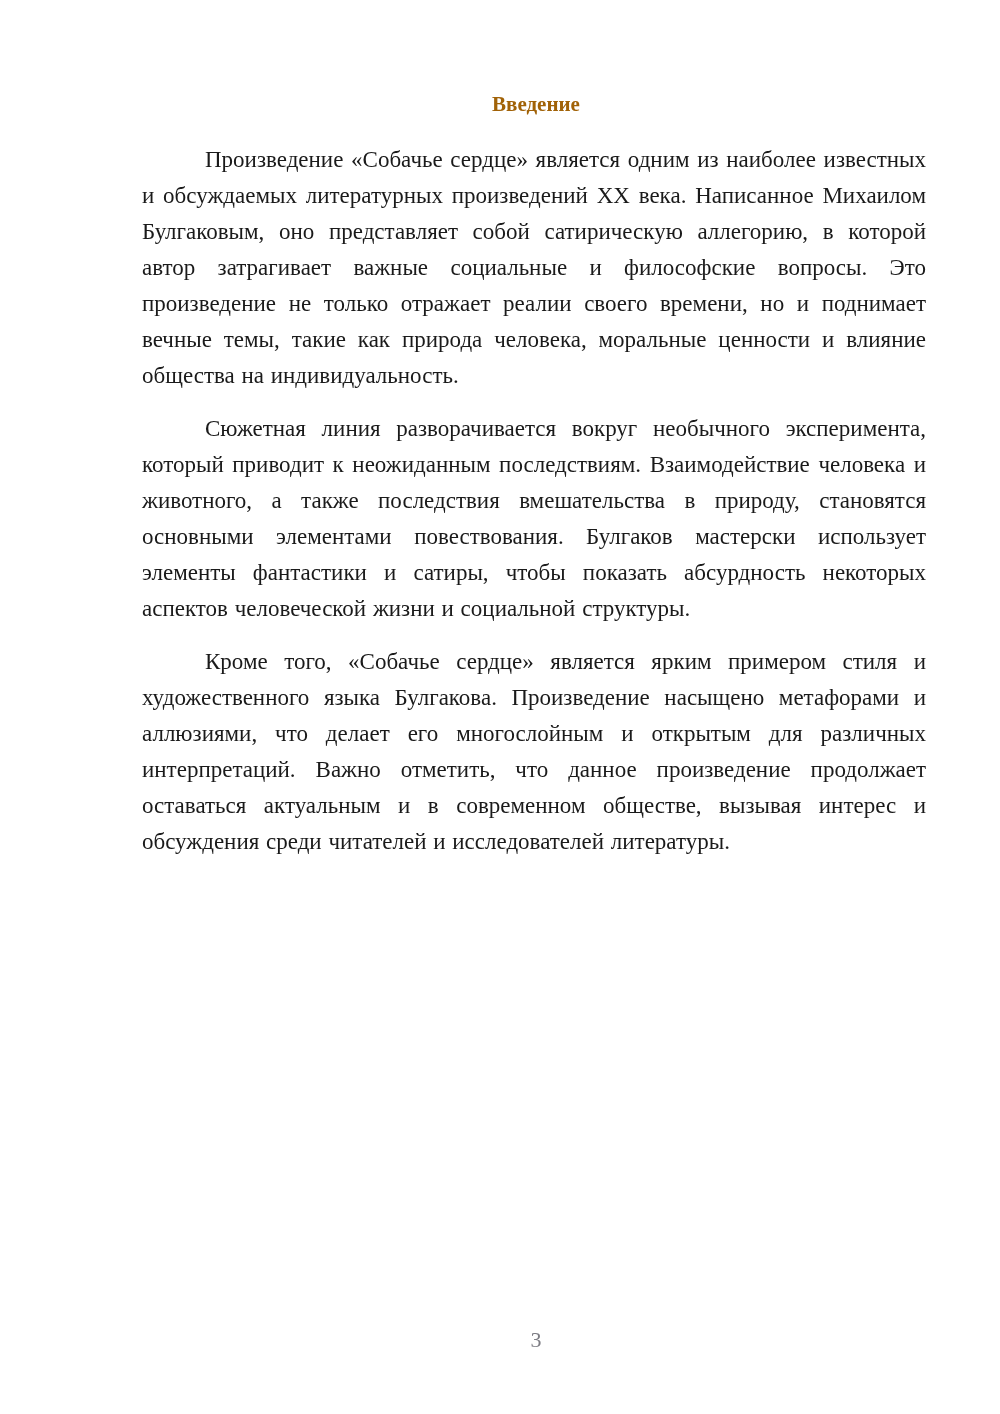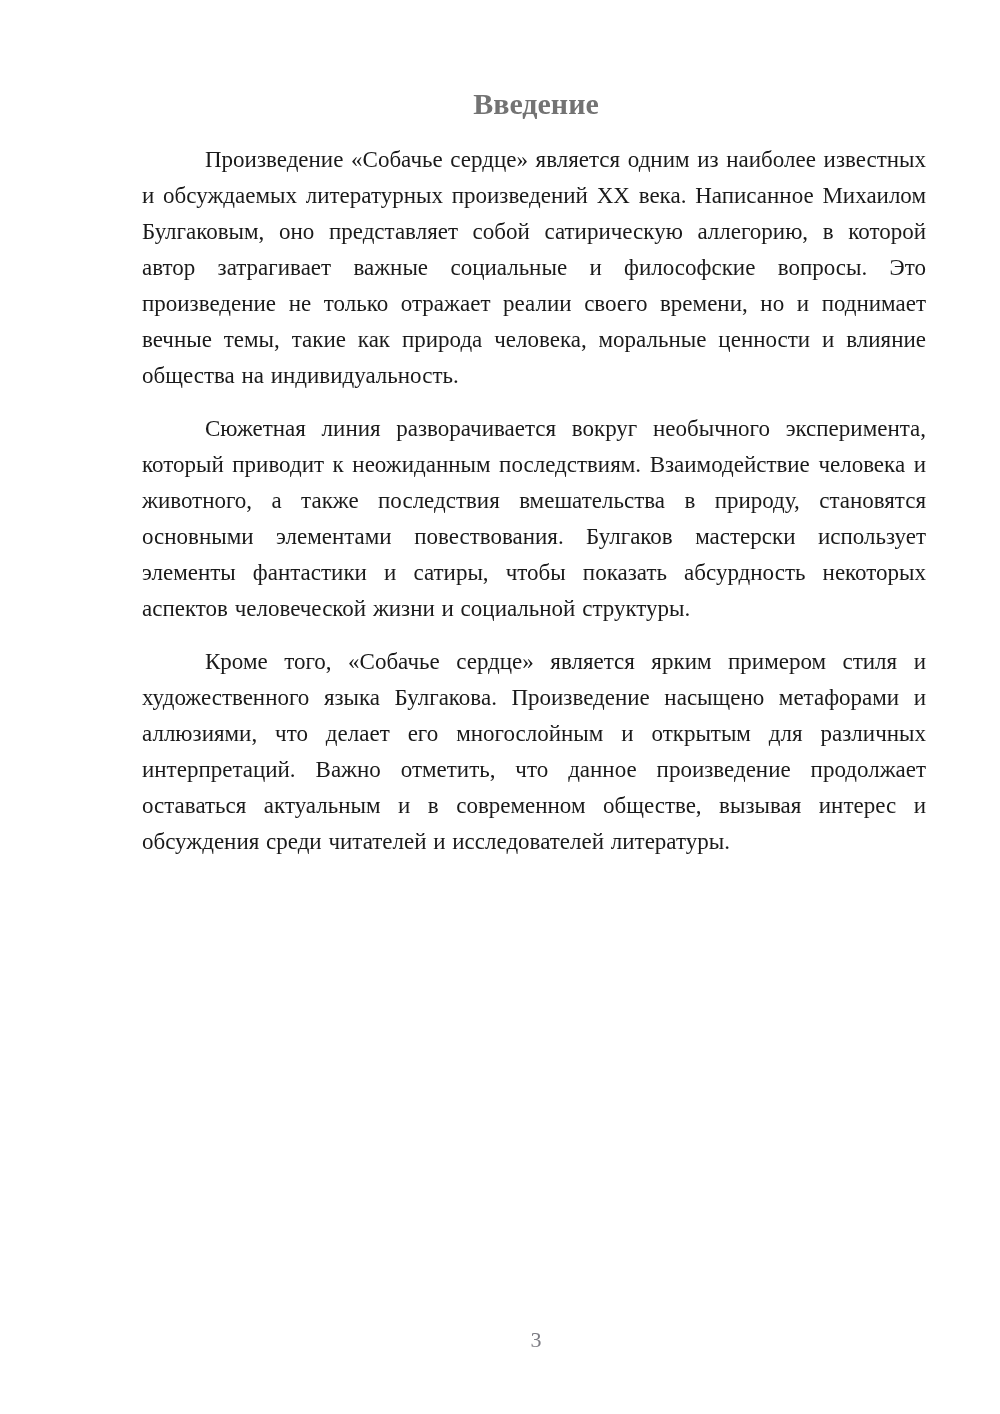--- a/index.html
+++ b/index.html
@@ -12,26 +12,26 @@
     width: 1000px;
     height: 1414px;
     background: #ffffff;
     font-family: "Liberation Serif", "DejaVu Serif", serif;
     color: #1a1a1a;
     box-sizing: border-box;
     padding: 90px 70px 0 142px;
     overflow: hidden;
   }
   .doc-title {
-    font-size: 30px;
+    font-size: 21px;
     font-weight: bold;
     line-height: 28px;
     text-align: center;
     margin: 0 0 24px 0;
-    color: #737373;
+    color: #a16207;
   }
   .doc-para {
     font-size: 23px;
     line-height: 36px;
     text-align: justify;
     text-indent: 63px;
     margin: 0 4px 17px 0;
     word-spacing: 1px;
   }
   .page-number {

